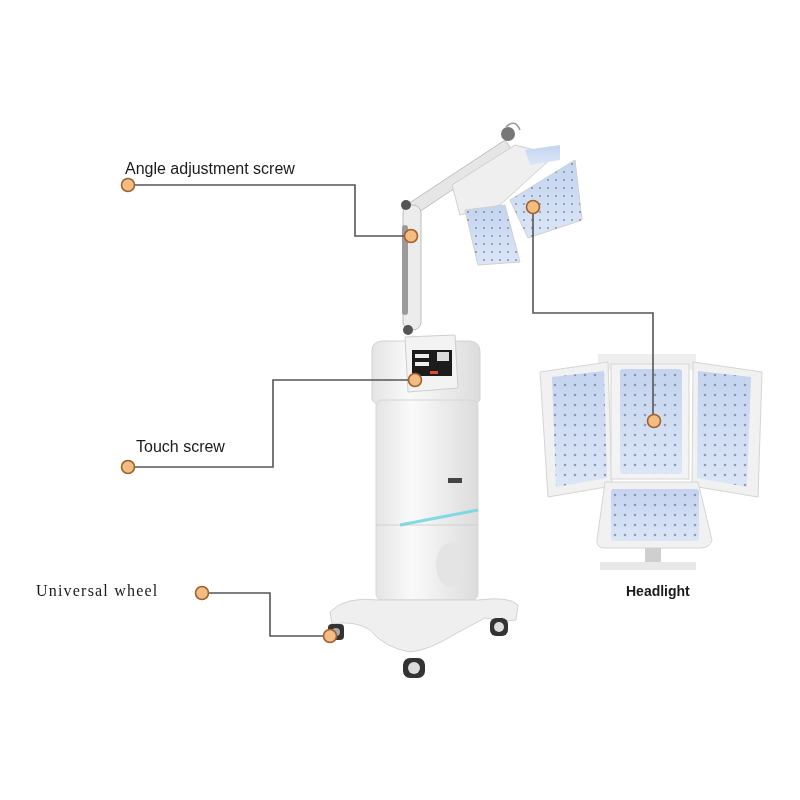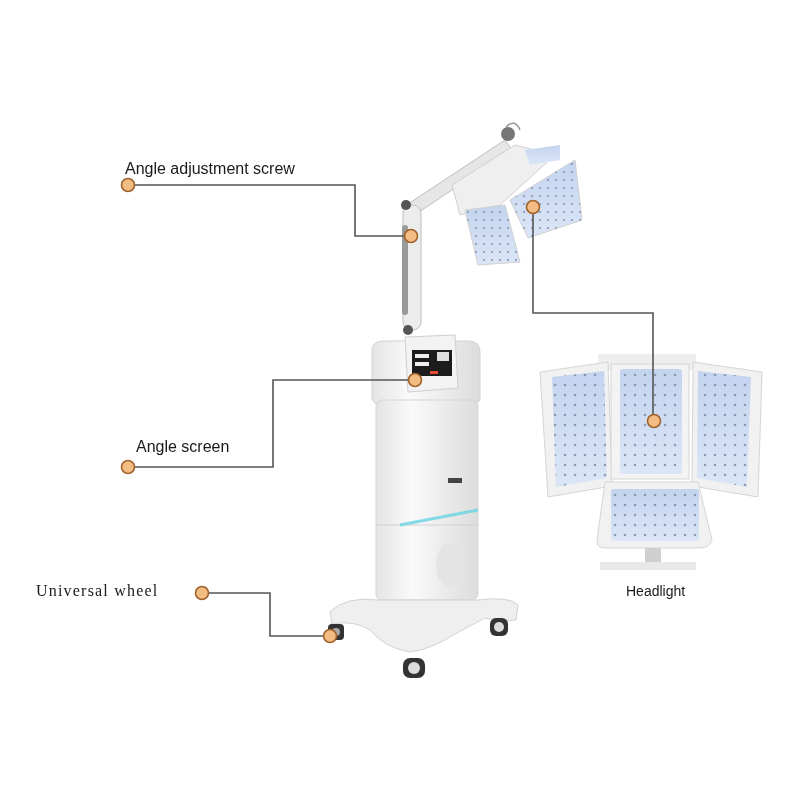--- a/index.html
+++ b/index.html
@@ -1,21 +1,21 @@
 <!DOCTYPE html>
 <html><head>
 <meta charset="utf-8">
 <style>
   html, body { margin: 0; padding: 0; background: #ffffff; }
   #canvas { position: relative; width: 800px; height: 800px; overflow: hidden; background: #ffffff; }
   svg.layer { position: absolute; left: 0; top: 0; }
   .label { position: absolute; color: #1a1a1a; white-space: nowrap; }
   .label-sans { font-family: "Liberation Sans", "DejaVu Sans", sans-serif; font-size: 16px; }
   .label-mono { font-family: Liberation Serif, serif; font-size: 16px; letter-spacing: 1.2px; }
-  .label-bold { font-family: "Liberation Sans", "DejaVu Sans", sans-serif; font-size: 14px; font-weight: normal; }
+  .label-bold { font-family: "Liberation Sans", "DejaVu Sans", sans-serif; font-size: 14px; font-weight: bold; }
 </style>
 </head>
 <body>
 
 <div id="canvas">
 
   <svg class="layer" width="800" height="800" viewBox="0 0 800 800">
     <defs>
       <linearGradient id="bodyGrad" x1="0" x2="1" y1="0" y2="0">
         <stop offset="0" stop-color="#e4e4e4"></stop>
@@ -123,17 +123,17 @@
       <circle cx="128" cy="467" r="6.5"></circle>
       <circle cx="415" cy="380" r="6.5"></circle>
       <circle cx="202" cy="593" r="6.5"></circle>
       <circle cx="330" cy="636" r="6.5"></circle>
       <circle cx="533" cy="207" r="6.5"></circle>
       <circle cx="654" cy="421" r="6.5"></circle>
     </g>
   </svg>
 
   <div class="label label-sans" style="left:125px; top:160px;">Angle adjustment screw</div>
-  <div class="label label-sans" style="left:136px; top:438px;">Angle screen</div>
+  <div class="label label-sans" style="left:136px; top:438px;">Touch screw</div>
   <div class="label label-mono" style="left:36px; top:582px;">Universal wheel</div>
   <div class="label label-bold" style="left:626px; top:583px;">Headlight</div>
 
 </div>
 
 </body></html>

